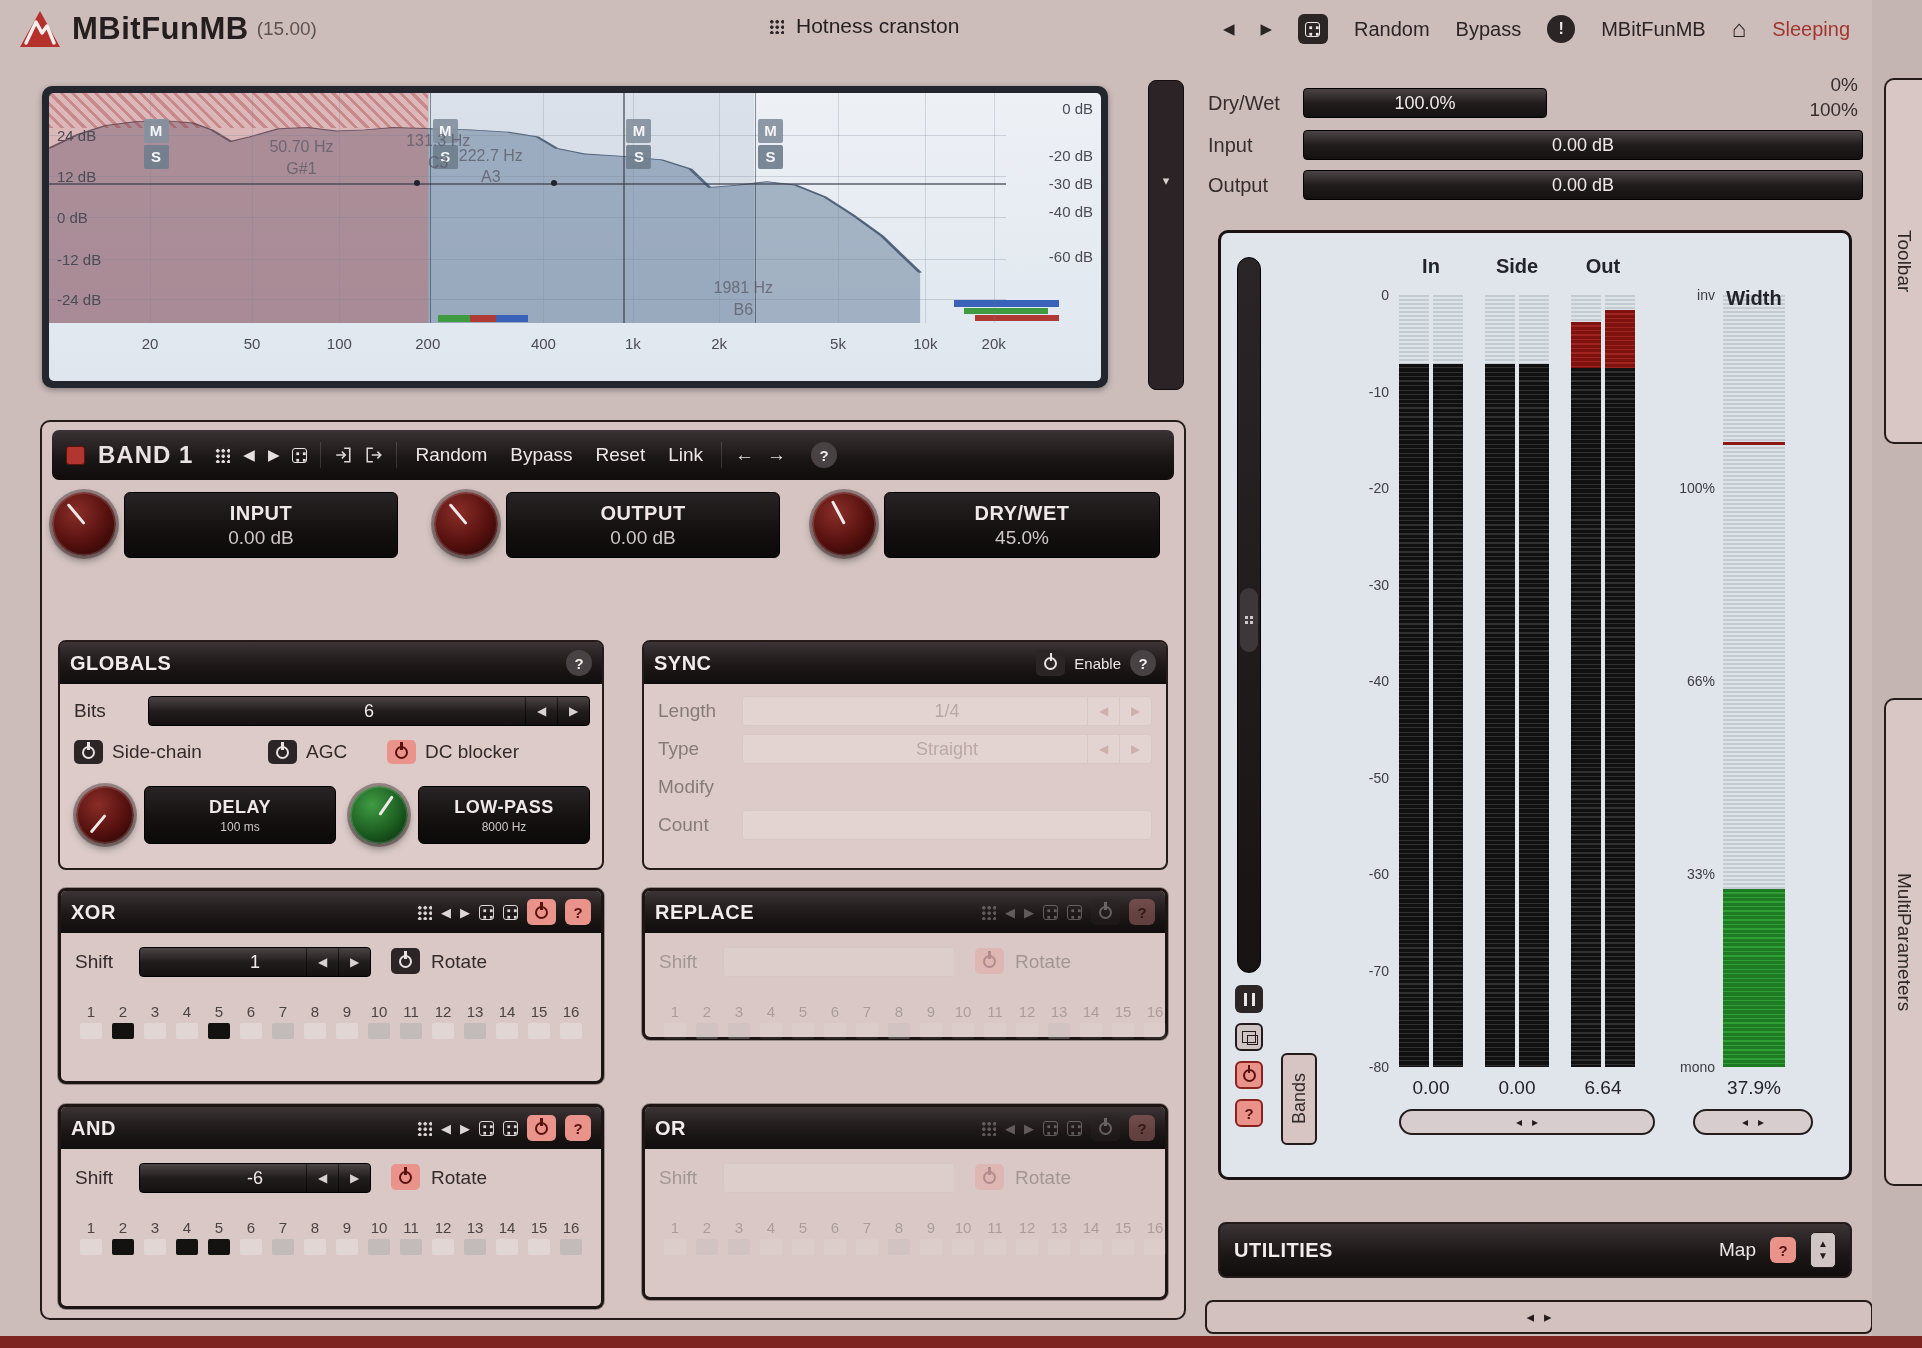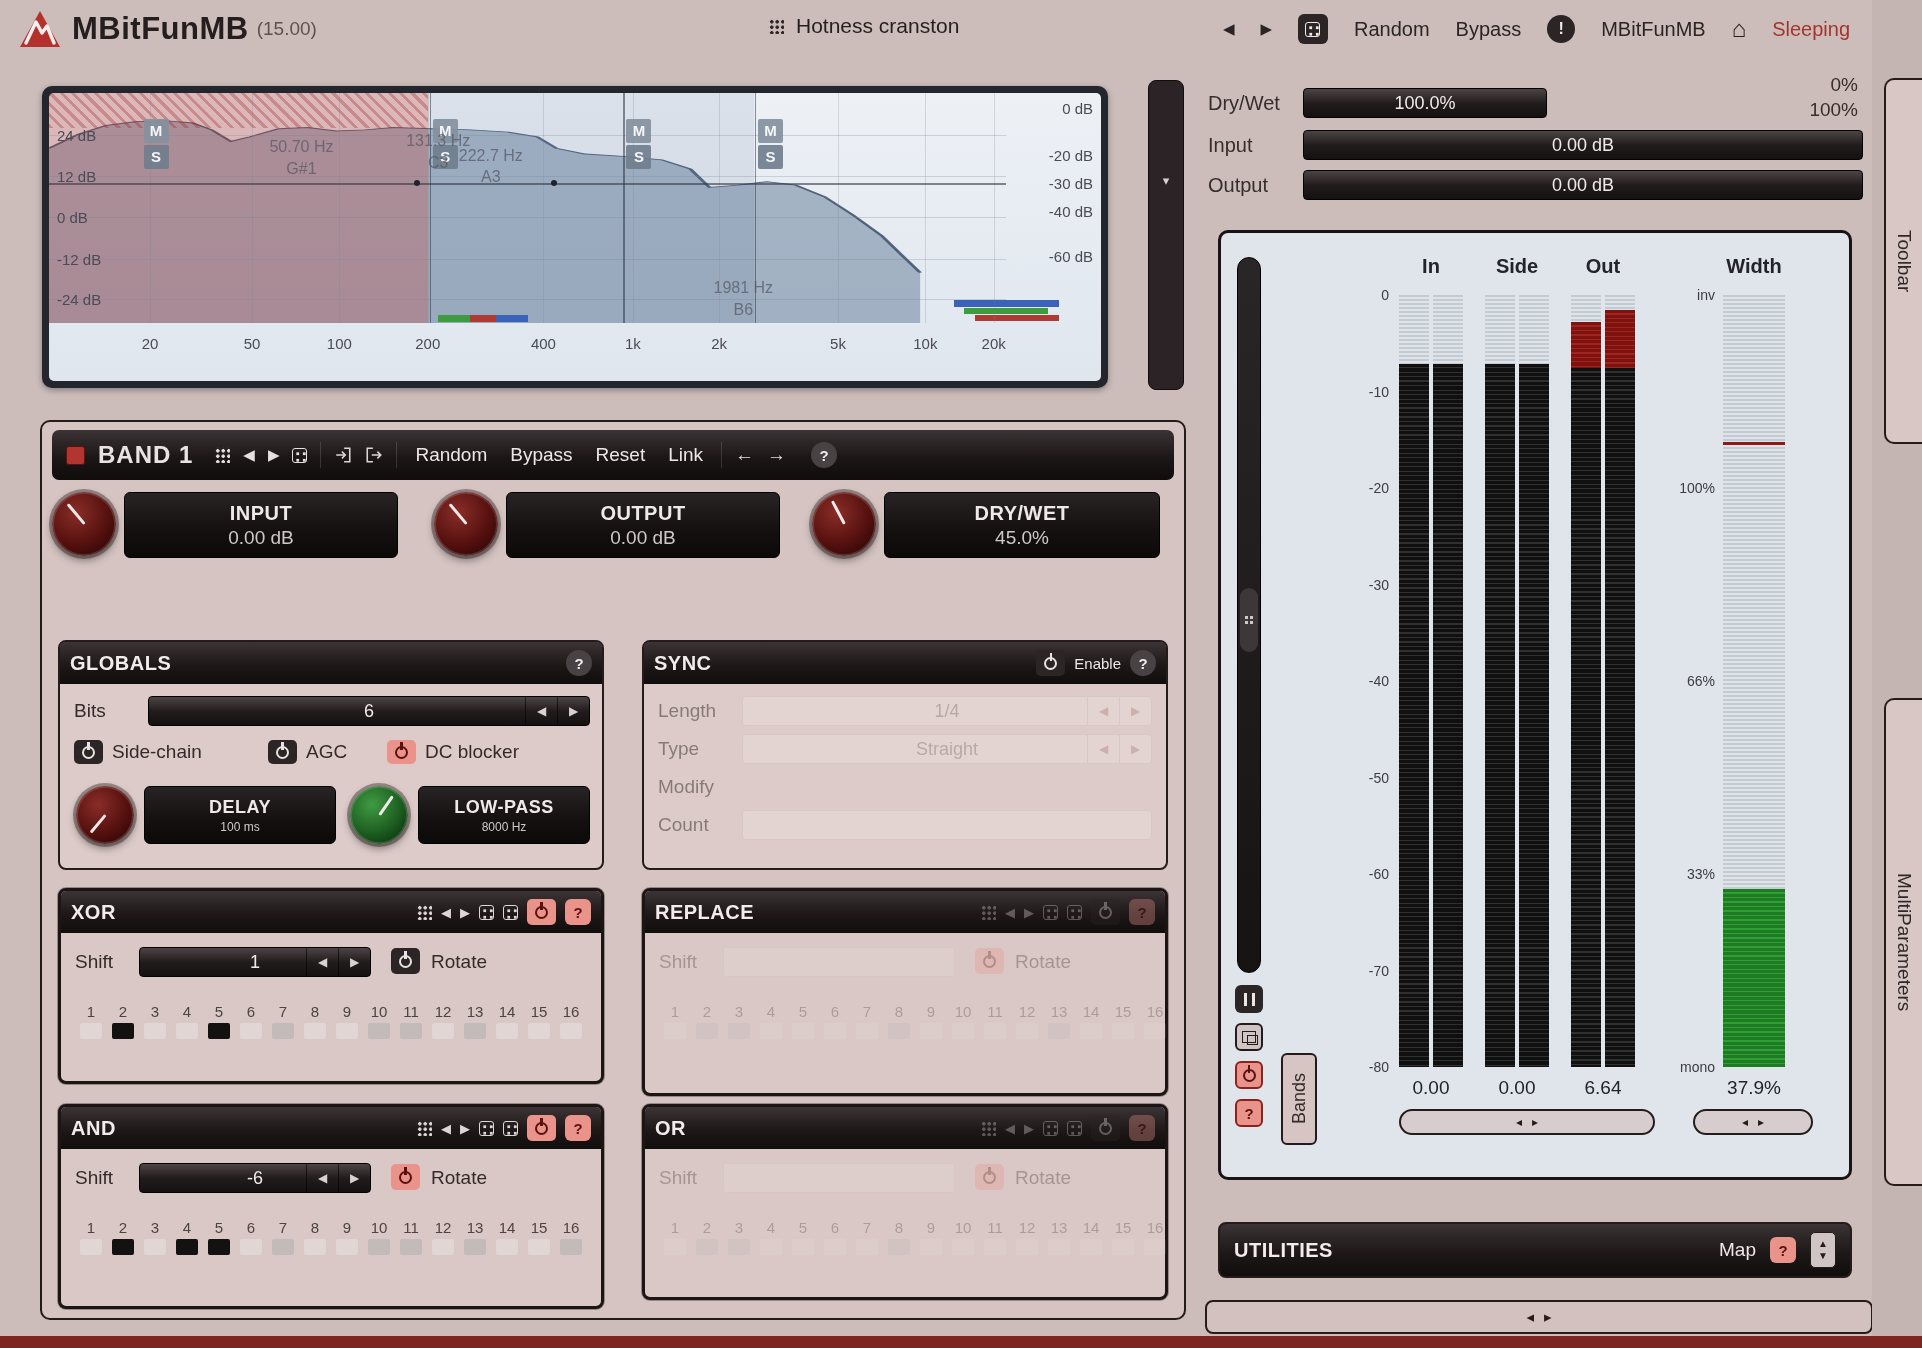--- a/index.html
+++ b/index.html
@@ -510,21 +510,21 @@
               <div class="bitcell off"></div>
             </div>
             <div class="bitcol">
               <div class="bitnum">16</div>
               <div class="bitcell off"></div>
             </div>
           </div>
       </div>
     </div>
 
-    <div class="op-panel disabled" style="left:600px;top:466px;width:526px;height:208px">
+    <div class="op-panel disabled" style="left:600px;top:466px;width:526px;height:152px">
       <div class="sub-header">
         <span class="sub-title">REPLACE</span>
         <span class="hdr-icons">
           <span class="i-grid" style="color:#ddd6d6"></span>
           <span class="arr">◀</span>
           <span class="arr">▶</span>
           <span class="i-dice"></span>
           <span class="i-dice"></span>
           <span class="pwr-btn op-power">
               <span class="i-power"></span>
@@ -870,21 +870,21 @@
           <span>◂</span>
           <span>▸</span>
         </div>
       <div class="mscroll" style="left:472px;width:120px">
           <span>◂</span>
           <span>▸</span>
         </div>
     <div class="mcol-head" style="left: 210px;">In</div>
         <div class="mcol-head" style="left: 296px;">Side</div>
         <div class="mcol-head" style="left: 382px;">Out</div>
-        <div class="mcol-head" style="left: 533px;">Width</div>
+        <div class="mcol-head" style="left: 533px; margin-top: 32px;">Width</div>
         <div class="mval" style="left: 210px;">0.00</div>
         <div class="mval" style="left: 296px;">0.00</div>
         <div class="mval" style="left: 382px;">6.64</div>
         <div class="mval" style="left: 533px;">37.9%</div>
       </div>
   </div>
 
   <div class="util-panel">
     <span class="util-title">UTILITIES</span>
     <span class="util-right">

